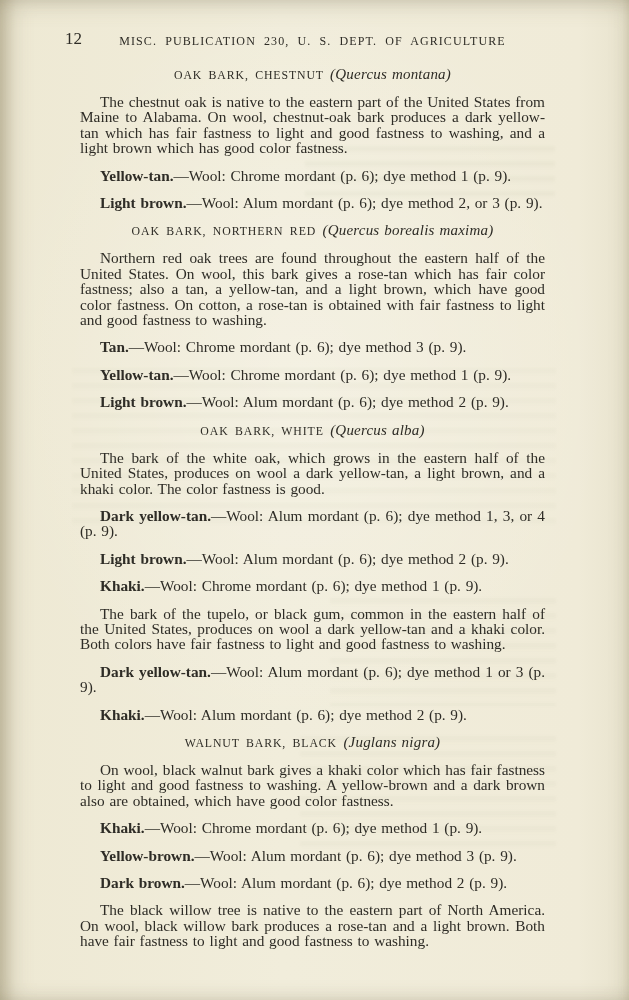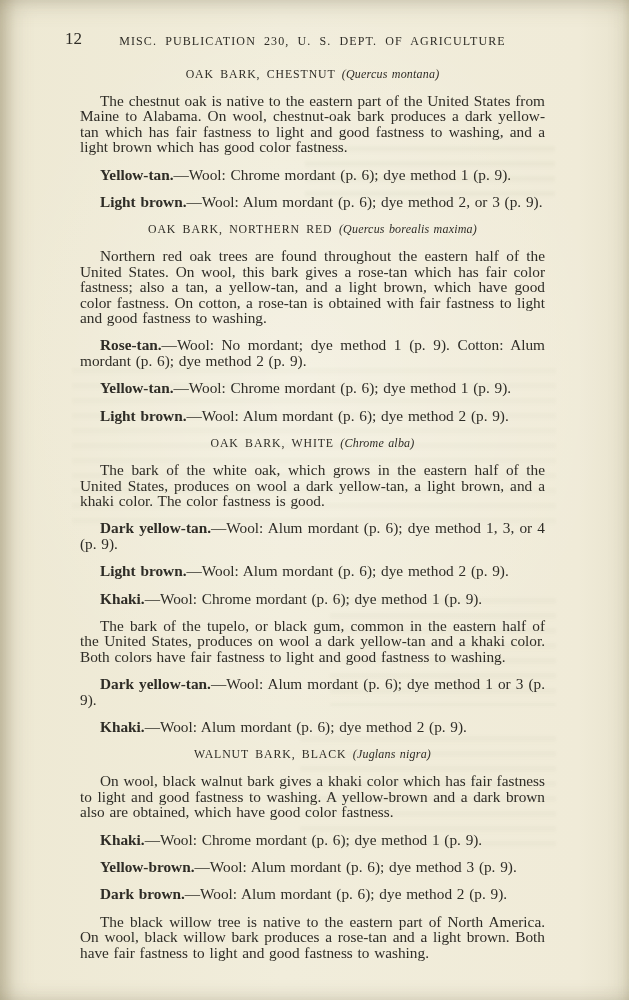--- a/index.html
+++ b/index.html
@@ -75,21 +75,21 @@
     margin: 13px 0 8px 0;
     font-weight: normal;
     text-align: center;
     font-size: 11.8px;
     line-height: 14px;
     letter-spacing: 0.9px;
     word-spacing: 2.5px;
     white-space: nowrap;
   }
   .sec-latin {
-    font-size: 12px;
+    font-size: 15px;
     letter-spacing: 0.2px;
     word-spacing: 1px;
   }
   .para {
     margin: 12px;
     text-indent: 20px;
   }
   .entry {
     margin: 12px;
     text-indent: 20px;
@@ -116,27 +116,27 @@
     <section>
       <h2 class="sec-heading"><span class="sec-caps">OAK BARK, CHESTNUT</span> <i class="sec-latin">(Quercus montana)</i></h2>
       <p class="para">The chestnut oak is native to the eastern part of the United States from Maine to Alabama. On wool, chestnut-oak bark produces a dark yellow-tan which has fair fastness to light and good fastness to washing, and a light brown which has good color fastness.</p>
       <p class="entry"><b class="entry-color">Yellow-tan.</b><span>—Wool: Chrome mordant (p. 6); dye method 1 (p. 9).</span></p>
       <p class="entry"><b class="entry-color">Light brown.</b><span>—Wool: Alum mordant (p. 6); dye method 2, or 3 (p. 9).</span></p>
     </section>
 
     <section>
       <h2 class="sec-heading"><span class="sec-caps">OAK BARK, NORTHERN RED</span> <i class="sec-latin">(Quercus borealis maxima)</i></h2>
       <p class="para">Northern red oak trees are found throughout the eastern half of the United States. On wool, this bark gives a rose-tan which has fair color fastness; also a tan, a yellow-tan, and a light brown, which have good color fastness. On cotton, a rose-tan is obtained with fair fastness to light and good fastness to washing.</p>
-      <p class="entry"><b class="entry-color">Rose-tan.</b><span>—Wool: No mordant; dye method 1 (p. 9). Cotton: Alum mordant (p. 6); dye method 2 (p. 9).</span></p>
+      <p class="entry"><b class="entry-color">Tan.</b><span>—Wool: Chrome mordant (p. 6); dye method 3 (p. 9).</span></p>
       <p class="entry"><b class="entry-color">Yellow-tan.</b><span>—Wool: Chrome mordant (p. 6); dye method 1 (p. 9).</span></p>
       <p class="entry"><b class="entry-color">Light brown.</b><span>—Wool: Alum mordant (p. 6); dye method 2 (p. 9).</span></p>
     </section>
 
     <section>
-      <h2 class="sec-heading"><span class="sec-caps">OAK BARK, WHITE</span> <i class="sec-latin">(Chrome alba)</i></h2>
+      <h2 class="sec-heading"><span class="sec-caps">OAK BARK, WHITE</span> <i class="sec-latin">(Quercus alba)</i></h2>
       <p class="para">The bark of the white oak, which grows in the eastern half of the United States, produces on wool a dark yellow-tan, a light brown, and a khaki color. The color fastness is good.</p>
       <p class="entry"><b class="entry-color">Dark yellow-tan.</b><span>—Wool: Alum mordant (p. 6); dye method 1, 3, or 4 (p. 9).</span></p>
       <p class="entry"><b class="entry-color">Light brown.</b><span>—Wool: Alum mordant (p. 6); dye method 2 (p. 9).</span></p>
       <p class="entry"><b class="entry-color">Khaki.</b><span>—Wool: Chrome mordant (p. 6); dye method 1 (p. 9).</span></p>
     </section>
 
     <section>
       <p class="para">The bark of the tupelo, or black gum, common in the eastern half of the United States, produces on wool a dark yellow-tan and a khaki color. Both colors have fair fastness to light and good fastness to washing.</p>
       <p class="entry"><b class="entry-color">Dark yellow-tan.</b><span>—Wool: Alum mordant (p. 6); dye method 1 or 3 (p. 9).</span></p>
       <p class="entry"><b class="entry-color">Khaki.</b><span>—Wool: Alum mordant (p. 6); dye method 2 (p. 9).</span></p>

